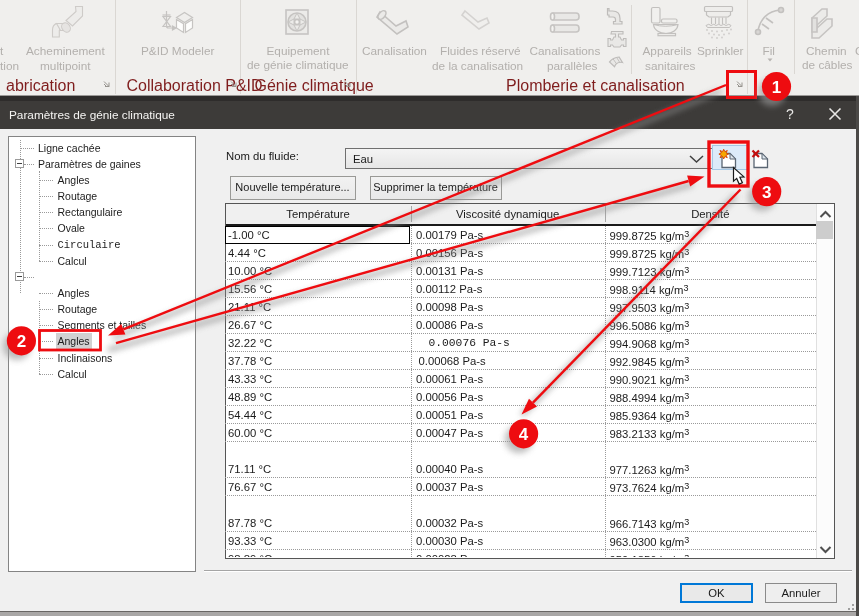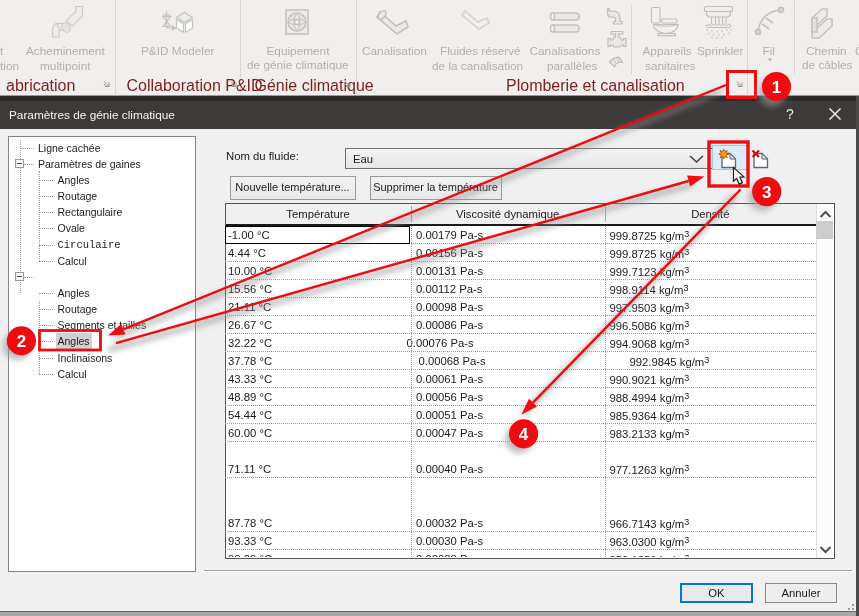--- a/index.html
+++ b/index.html
@@ -195,27 +195,27 @@
         <span class="tc" style="left:191.5px;">0.00098 Pa-s</span>
         <span class="tc" style="left:385.0px;">997.9503 kg/m<span class="s3">3</span></span>
       </div>
 <div class="trow" style="top:90px;height:18px;">
         <span class="tc" style="left:3.5px;">26.67 °C</span>
         <span class="tc" style="left:191.5px;">0.00086 Pa-s</span>
         <span class="tc" style="left:385.0px;">996.5086 kg/m<span class="s3">3</span></span>
       </div>
 <div class="trow" style="top:108px;height:18px;">
         <span class="tc" style="left:3.5px;">32.22 °C</span>
-        <span class="tc" style="left:182px;">0.00076 Pa-s</span>
+        <span class="tc" style="left:204px;font-family:Liberation Mono, monospace;">0.00076 Pa-s</span>
         <span class="tc" style="left:385.0px;">994.9068 kg/m<span class="s3">3</span></span>
       </div>
 <div class="trow" style="top:126px;height:18px;">
         <span class="tc" style="left:3.5px;">37.78 °C</span>
         <span class="tc" style="left:194px;">0.00068 Pa-s</span>
-        <span class="tc" style="left:385.0px;margin-left:20px;">992.9845 kg/m<span class="s3">3</span></span>
+        <span class="tc" style="left:385.0px;">992.9845 kg/m<span class="s3">3</span></span>
       </div>
 <div class="trow" style="top:144px;height:18px;">
         <span class="tc" style="left:3.5px;">43.33 °C</span>
         <span class="tc" style="left:191.5px;">0.00061 Pa-s</span>
         <span class="tc" style="left:385.0px;">990.9021 kg/m<span class="s3">3</span></span>
       </div>
 <div class="trow" style="top:162px;height:18px;">
         <span class="tc" style="left:3.5px;">48.89 °C</span>
         <span class="tc" style="left:191.5px;">0.00056 Pa-s</span>
         <span class="tc" style="left:385.0px;">988.4994 kg/m<span class="s3">3</span></span>
@@ -227,20 +227,25 @@
       </div>
 <div class="trow" style="top:198px;height:18px;">
         <span class="tc" style="left:3.5px;">60.00 °C</span>
         <span class="tc" style="left:191.5px;">0.00047 Pa-s</span>
         <span class="tc" style="left:385.0px;">983.2133 kg/m<span class="s3">3</span></span>
       </div>
 <div class="trow" style="top:234px;height:18px;">
         <span class="tc" style="left:3.5px;">71.11 °C</span>
         <span class="tc" style="left:191.5px;">0.00040 Pa-s</span>
         <span class="tc" style="left:385.0px;">977.1263 kg/m<span class="s3">3</span></span>
+      </div>
+<div class="trow" style="top:252px;height:18px;">
+        <span class="tc" style="left:3.5px;">76.67 °C</span>
+        <span class="tc" style="left:191.5px;">0.00037 Pa-s</span>
+        <span class="tc" style="left:385.0px;">973.7624 kg/m<span class="s3">3</span></span>
       </div>
 <div class="trow" style="top:288px;height:18px;">
         <span class="tc" style="left:3.5px;">87.78 °C</span>
         <span class="tc" style="left:191.5px;">0.00032 Pa-s</span>
         <span class="tc" style="left:385.0px;">966.7143 kg/m<span class="s3">3</span></span>
       </div>
 <div class="trow" style="top:306px;height:18px;">
         <span class="tc" style="left:3.5px;">93.33 °C</span>
         <span class="tc" style="left:191.5px;">0.00030 Pa-s</span>
         <span class="tc" style="left:385.0px;">963.0300 kg/m<span class="s3">3</span></span>

